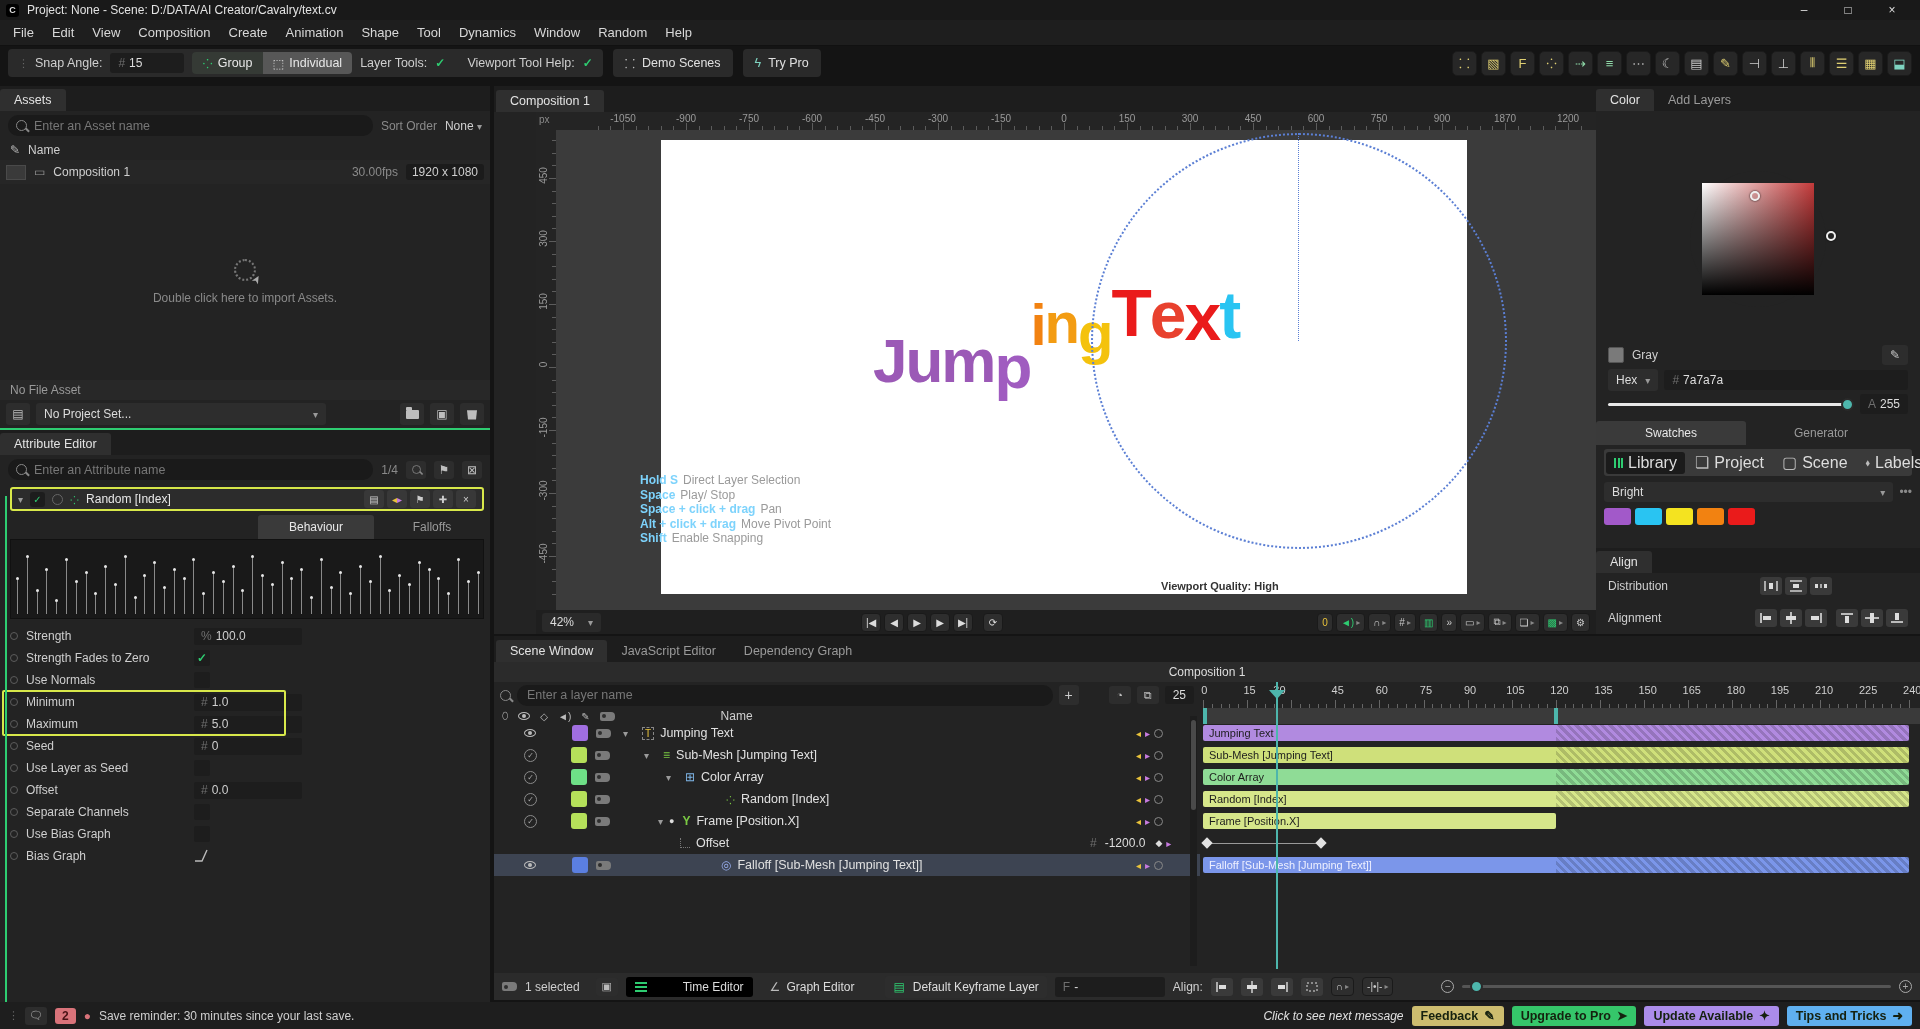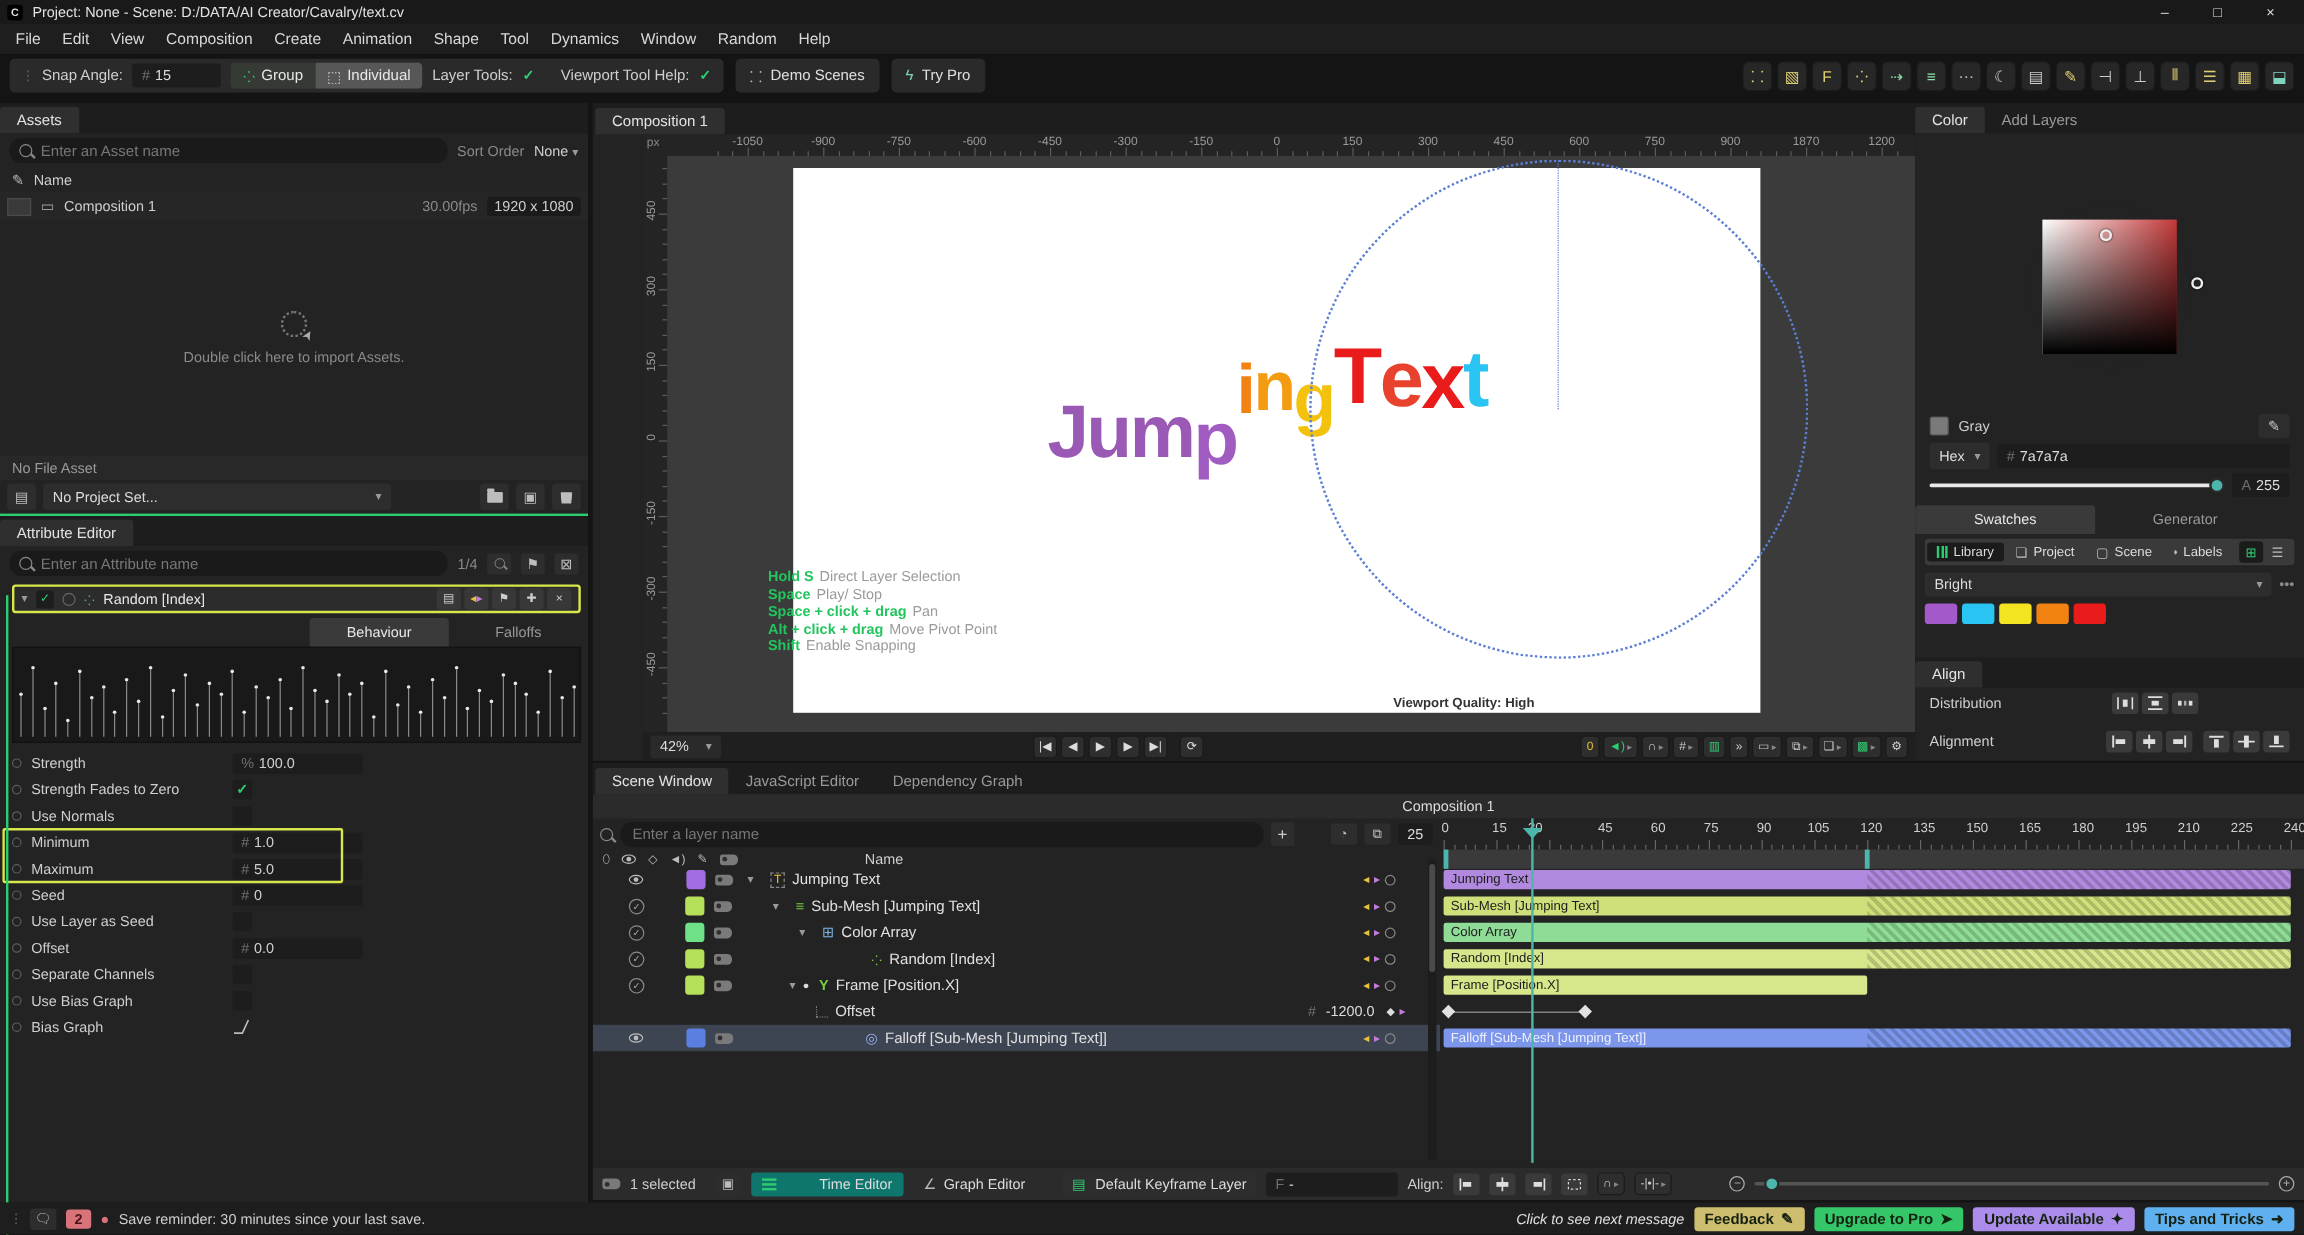--- a/index.html
+++ b/index.html
@@ -89,21 +89,21 @@
   .rtickl{position:absolute;right:0;height:1px;background:#5c5c5c;}
   .rlabl{position:absolute;color:#9a9a9a;font-size:10px;transform:rotate(-90deg);transform-origin:center;width:30px;text-align:center;left:-8px;}
   .vpzone{left:62px;top:44px;width:1040px;height:480px;background:#3b3b3b;}
   .canvas{left:105px;top:10px;width:806px;height:454px;background:#fff;}
   .falloffcircle{left:430px;top:-7px;width:416px;height:416px;border:2px dotted #5b7fd4;border-radius:50%;}
   .falloffline{left:637px;top:-7px;width:0;height:208px;border-left:1px dotted #5b7fd4;}
   .jumptext{left:212px;top:170px;display:flex;align-items:flex-end;letter-spacing:-2px;}
   .jletter{font-weight:bold;line-height:1;}
   .vq{left:500px;top:440px;color:#333;font-size:11px;font-weight:bold;}
   .hints{left:84px;top:343px;font-size:12px;line-height:14.5px;}
-  .hintkey{color:#22c55e;font-weight:bold;margin-top:28px;}
+  .hintkey{color:#7dd3fc;font-weight:bold;margin-top:28px;}
   .hintdesc{color:#9a9a9a;margin-left:5px;}
   .transport{left:42px;top:524px;width:1060px;height:24px;background:#1f1f1f;display:flex;align-items:center;}
   .zoomsel{background:#2a2a2a;border-radius:3px;height:19px;display:flex;align-items:center;gap:14px;padding:0 8px;margin-left:6px;color:#ddd;}
   .playgrp{display:flex;gap:3px;margin-left:260px;}
   .pbtn{width:20px;height:19px;background:#2e2e2e;border:1px solid #1a1a1a;border-radius:4px;display:flex;align-items:center;justify-content:center;color:#ddd;font-size:10px;}
   .trico{display:flex;gap:3px;margin-left:auto;margin-right:6px;align-items:center;}
   .tribtn{height:19px;background:#2e2e2e;border:1px solid #1a1a1a;border-radius:4px;display:flex;align-items:center;justify-content:center;padding:0 4px;font-size:10px;gap:2px;color:#ccc;}
   .caret{color:#888;font-size:8px;}
   
   .right{left:1596px;top:86px;width:324px;height:548px;}
@@ -112,21 +112,21 @@
   .svbox{left:40px;top:40px;width:112px;height:112px;background:linear-gradient(to bottom,rgba(0,0,0,0) 0%,#000 100%),linear-gradient(to right,#fff,#c33a3a);}
   .marker{width:10px;height:10px;border:2px solid #eee;border-radius:50%;box-shadow:0 0 2px #000;}
   .grayrow{display:flex;align-items:center;gap:8px;padding:0 12px;height:24px;}
   .graychip{width:16px;height:16px;background:#7a7a7a;border:1px solid #555;border-radius:2px;}
   .eyedrop{margin-left:auto;width:26px;height:20px;background:#2d2d2d;border-radius:3px;display:flex;align-items:center;justify-content:center;color:#ccc;}
   .hexrow{display:flex;align-items:center;gap:6px;padding:0 12px;height:26px;}
   .alpharow{display:flex;align-items:center;gap:8px;padding:0 12px;height:22px;}
   .sltrack{flex:1;height:3px;background:#e8e8e8;border-radius:2px;position:relative;}
   .slknob{position:absolute;right:-2px;top:-5px;width:13px;height:13px;border-radius:50%;background:#4db6ac;border:2px solid #2a2a2a;}
   .libpills{display:flex;align-items:center;gap:2px;background:#3a3a3a;border-radius:3px;padding:2px;margin:4px 8px 0 8px;}
-  .libpill{display:flex;align-items:center;gap:5px;padding:2px 8px;color:#ddd;border-radius:3px;font-size:11px;}
+  .libpill{display:flex;align-items:center;gap:5px;padding:2px 8px;color:#ddd;border-radius:3px;font-size:16px;}
   .libpill.active{background:#1b1b1b;}
   .libbars{display:inline-flex;gap:1.5px;}
   .libbars i{width:2px;height:10px;background:#2ecc71;display:inline-block;}
   .viewbtn{width:20px;height:18px;border-radius:3px;display:flex;align-items:center;justify-content:center;font-size:11px;}
   .brightrow{display:flex;align-items:center;gap:6px;margin:6px 8px 0 8px;}
   .brightdd{flex:1;background:#2d2d2d;border-radius:3px;height:20px;display:flex;align-items:center;justify-content:space-between;padding:0 8px;color:#ddd;}
   .swatches{display:flex;gap:4px;margin:6px 8px;}
   .swatch{width:27px;height:17px;border-radius:3px;}
   .alignsec{left:0px;top:462px;width:324px;}
   .alignrow{display:flex;align-items:center;height:26px;padding:0 12px;}
@@ -165,21 +165,21 @@
   .hatch{position:absolute;top:3px;height:16px;background:repeating-linear-gradient(45deg,rgba(0,0,0,0.16) 0 3px,rgba(0,0,0,0) 3px 6px);border-radius:0 2px 2px 0;}
   .kfdiamond{position:absolute;width:8px;height:8px;background:#e2e2e2;transform:rotate(45deg);top:7px;}
   .kfline{position:absolute;top:11px;height:1px;background:#9a9a9a;}
   .playhead{position:absolute;left:782px;top:46px;width:1.6px;height:287px;background:#4db6ac;}
   .phtri{position:absolute;left:775px;top:54px;width:0;height:0;border-left:8px solid transparent;border-right:8px solid transparent;border-top:9px solid #4db6ac;}
   .vscroll{position:absolute;left:696px;top:80px;width:7px;height:250px;background:#1d1d1d;}
   .vscroll i{position:absolute;left:1px;top:4px;width:5px;height:90px;background:#4a4a4a;border-radius:3px;}
   
   .tfooter{left:494px;top:973px;width:1426px;height:27px;background:#2b2b2b;display:flex;align-items:center;padding:0 8px;gap:8px;}
   .fbtn{height:20px;display:flex;align-items:center;gap:6px;padding:0 9px;border-radius:3px;color:#ddd;}
-  .fbtn.active{background:#0f766e;gap:36px;}
+  .fbtn.active{background:#000000;gap:36px;}
   .glines{display:inline-flex;flex-direction:column;gap:2px;}
   .glines i{width:12px;height:2px;background:#2ecc71;display:inline-block;}
   .statusbar{left:0;top:1002px;width:1920px;height:27px;background:#1e1e1e;display:flex;align-items:center;gap:8px;padding:0 8px;}
   .badge{background:#d9737a;color:#4a1216;font-weight:bold;border-radius:3px;padding:1px 7px;font-size:12px;}
   .sbtn{height:20px;display:flex;align-items:center;gap:6px;padding:0 9px;border-radius:3px;color:#15210f;font-weight:bold;font-size:12.5px;}
   .zoomglass{width:13px;height:13px;border:1.6px solid #aaa;border-radius:50%;color:#aaa;font-size:10px;display:flex;align-items:center;justify-content:center;line-height:0;}
 </style>
 </head>
 <body>
 

